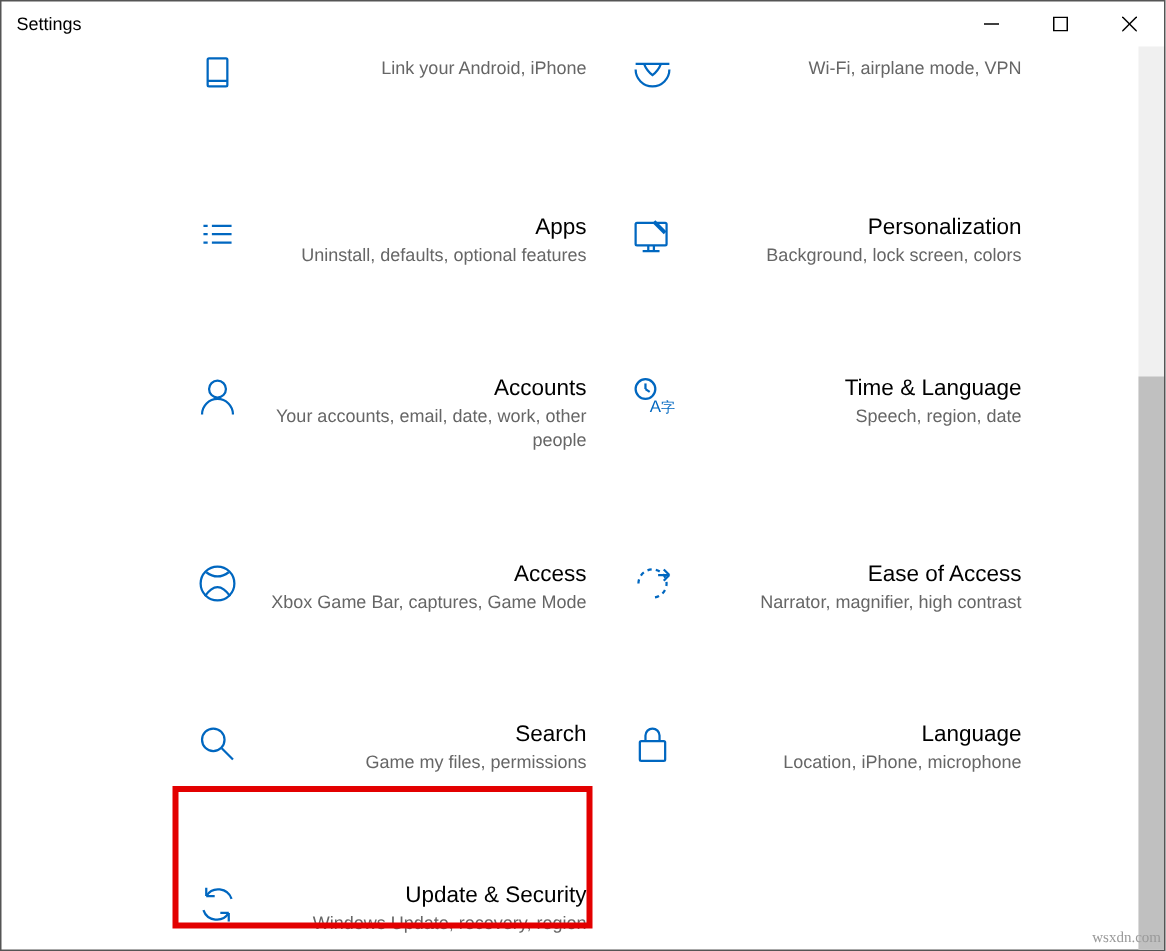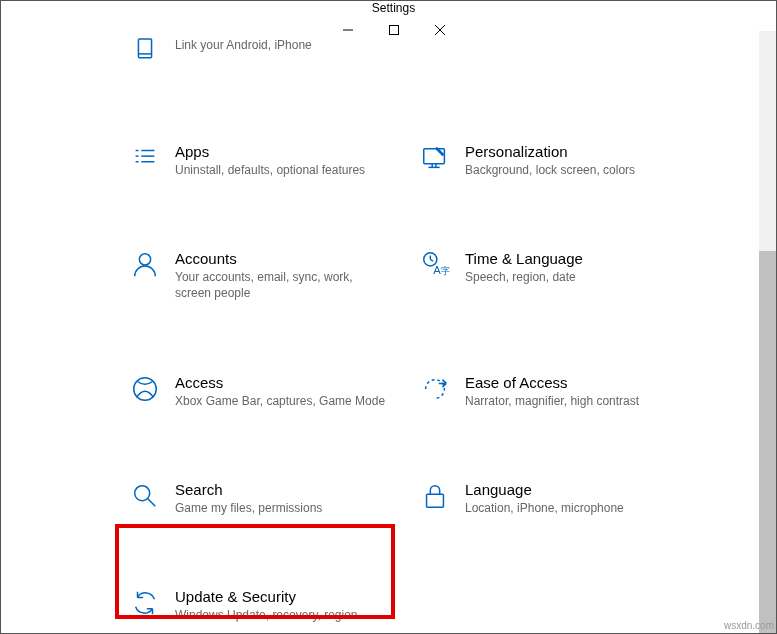--- a/index.html
+++ b/index.html
@@ -1,33 +1,33 @@
 <!DOCTYPE html>
 <html><head>
   <meta charset="utf-8">
   <style>
     * { margin: 0; padding: 0; box-sizing: border-box; }
     body { font-family: "Segoe UI", Arial, sans-serif; background: #fff; width: 777px; height: 634px; overflow: hidden; position: relative; }
     .window { width: 777px; height: 634px; border: 1px solid #555; position: relative; background: #fff; }
-    .titlebar { height: 30px; display: flex; align-items: center; justify-content: space-between; padding: 0 0 0 10px; flex-direction: column; }
+    .titlebar { height: 30px; display: flex; align-items: center; justify-content: space-between; padding: 0 0 0 10px; }
     .title { font-size: 12px; color: #000; }
     .win-controls { display: flex; height: 30px; }
     .win-btn { width: 46px; height: 30px; display: flex; align-items: center; justify-content: center; font-size: 12px; cursor: default; }
     .win-btn svg { width: 10px; height: 10px; }
     .content { position: absolute; top: 30px; left: 0; right: 18px; bottom: 0; overflow: hidden; }
     .tile { display: flex; align-items: flex-start; padding: 14px 20px 14px 0; width: 290px; }
     .tile-icon { width: 48px; flex: 0 0 48px; display: flex; align-items: flex-start; justify-content: center; color: #0067c0; }
     .tile-icon svg { width: 30px; height: 30px; stroke: #0067c0; fill: none; stroke-width: 1.6; }
     .tile-text { flex: 1; padding-left: 6px; }
     .tile-title { font-size: 15px; color: #000; margin-bottom: 2px; }
     .tile-desc { font-size: 12px; color: #666; line-height: 1.35; }
     .scrollbar { position: absolute; right: 0; top: 30px; bottom: 0; width: 17px; background: #f0f0f0; }
     .thumb { position: absolute; top: 220px; bottom: 0; left: 0; right: 0; background: #c0c0c0; }
-    .watermark { position: absolute; right: 2px; bottom: 2px; font-size: 10px; color: #999; }
-    .section { display: grid; grid-template-columns: 290px 290px; column-gap: 0; margin-left: 120px; margin-bottom: 44px; }
+    .watermark { position: absolute; right: 2px; bottom: 2px; font-size: 10px; color: #999; font-family: Liberation Serif, serif; }
+    .section { display: grid; grid-template-columns: 290px 290px; column-gap: 0; margin-left: 120px; margin-bottom: 44px; text-align: right; }
     .section.last { margin-bottom: 0; }
     .highlight-box { position: absolute; left: 114px; top: 523px; width: 280px; height: 95px; border: 4px solid #e30000; pointer-events: none; }
   </style>
 </head>
 <body>
 
 <div class="window">
   <div class="titlebar">
     <div class="title">Settings</div>
     <div class="win-controls">
@@ -57,20 +57,32 @@
         <div class="tile-icon">
           <svg viewBox="0 0 32 32">
               <rect x="9" y="2" width="14" height="20" rx="1"></rect>
               <line x1="9" y1="18" x2="23" y2="18"></line>
             </svg>
         </div>
         <div class="tile-text">
           <div class="tile-desc">Link your Android, iPhone</div>
         </div>
       </div>
+      <div class="tile" style="padding-top:0;">
+        <div class="tile-icon">
+          <svg viewBox="0 0 32 32">
+              <path d="M4 10 A12 12 0 0 0 28 10"></path>
+              <path d="M10 6 A18 18 0 0 0 16 14 A18 18 0 0 0 22 6"></path>
+              <line x1="4" y1="6" x2="28" y2="6"></line>
+            </svg>
+        </div>
+        <div class="tile-text">
+          <div class="tile-desc">Wi-Fi, airplane mode, VPN</div>
+        </div>
+      </div>
     </div>
 
     <div class="section">
       <div class="tile">
         <div class="tile-icon">
           <svg viewBox="0 0 32 32" stroke-width="2.2">
               <line x1="6" y1="8" x2="9" y2="8"></line>
               <line x1="12" y1="8" x2="26" y2="8"></line>
               <line x1="6" y1="14" x2="9" y2="14"></line>
               <line x1="12" y1="14" x2="26" y2="14"></line>
@@ -103,21 +115,21 @@
     <div class="section">
       <div class="tile">
         <div class="tile-icon">
           <svg viewBox="0 0 32 32">
               <circle cx="16" cy="10" r="6"></circle>
               <path d="M5 28 A11 11 0 0 1 27 28"></path>
             </svg>
         </div>
         <div class="tile-text">
           <div class="tile-title">Accounts</div>
-          <div class="tile-desc">Your accounts, email, sync, work, screen people</div>
+          <div class="tile-desc">Your accounts, email, date, work, other people</div>
         </div>
       </div>
       <div class="tile">
         <div class="tile-icon">
           <svg viewBox="0 0 32 32">
               <circle cx="11" cy="10" r="7"></circle>
               <line x1="11" y1="6" x2="11" y2="10"></line>
               <line x1="11" y1="10" x2="14" y2="12"></line>
               <text x="14" y="26" font-size="12" fill="#0067c0" stroke="none" font-family="Arial">A</text>
               <text x="22" y="26" font-size="10" fill="#0067c0" stroke="none">字</text>

